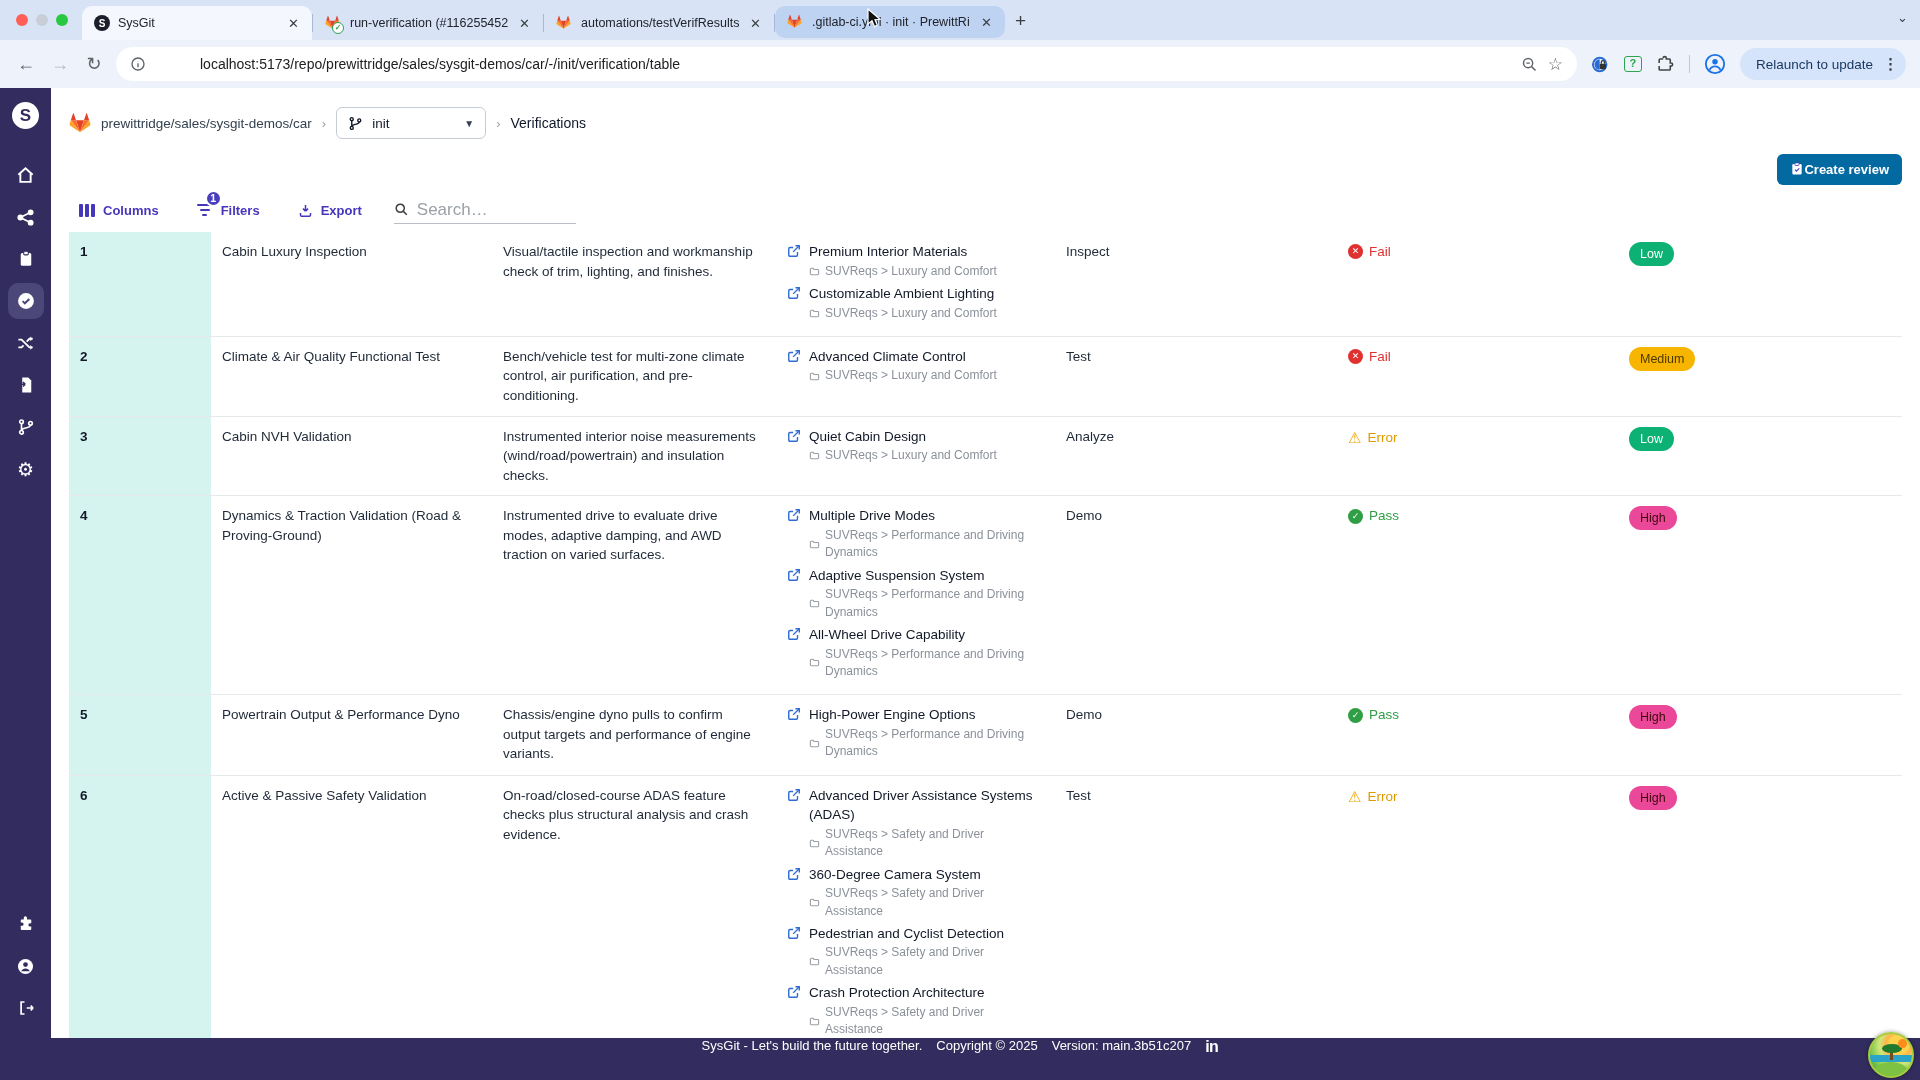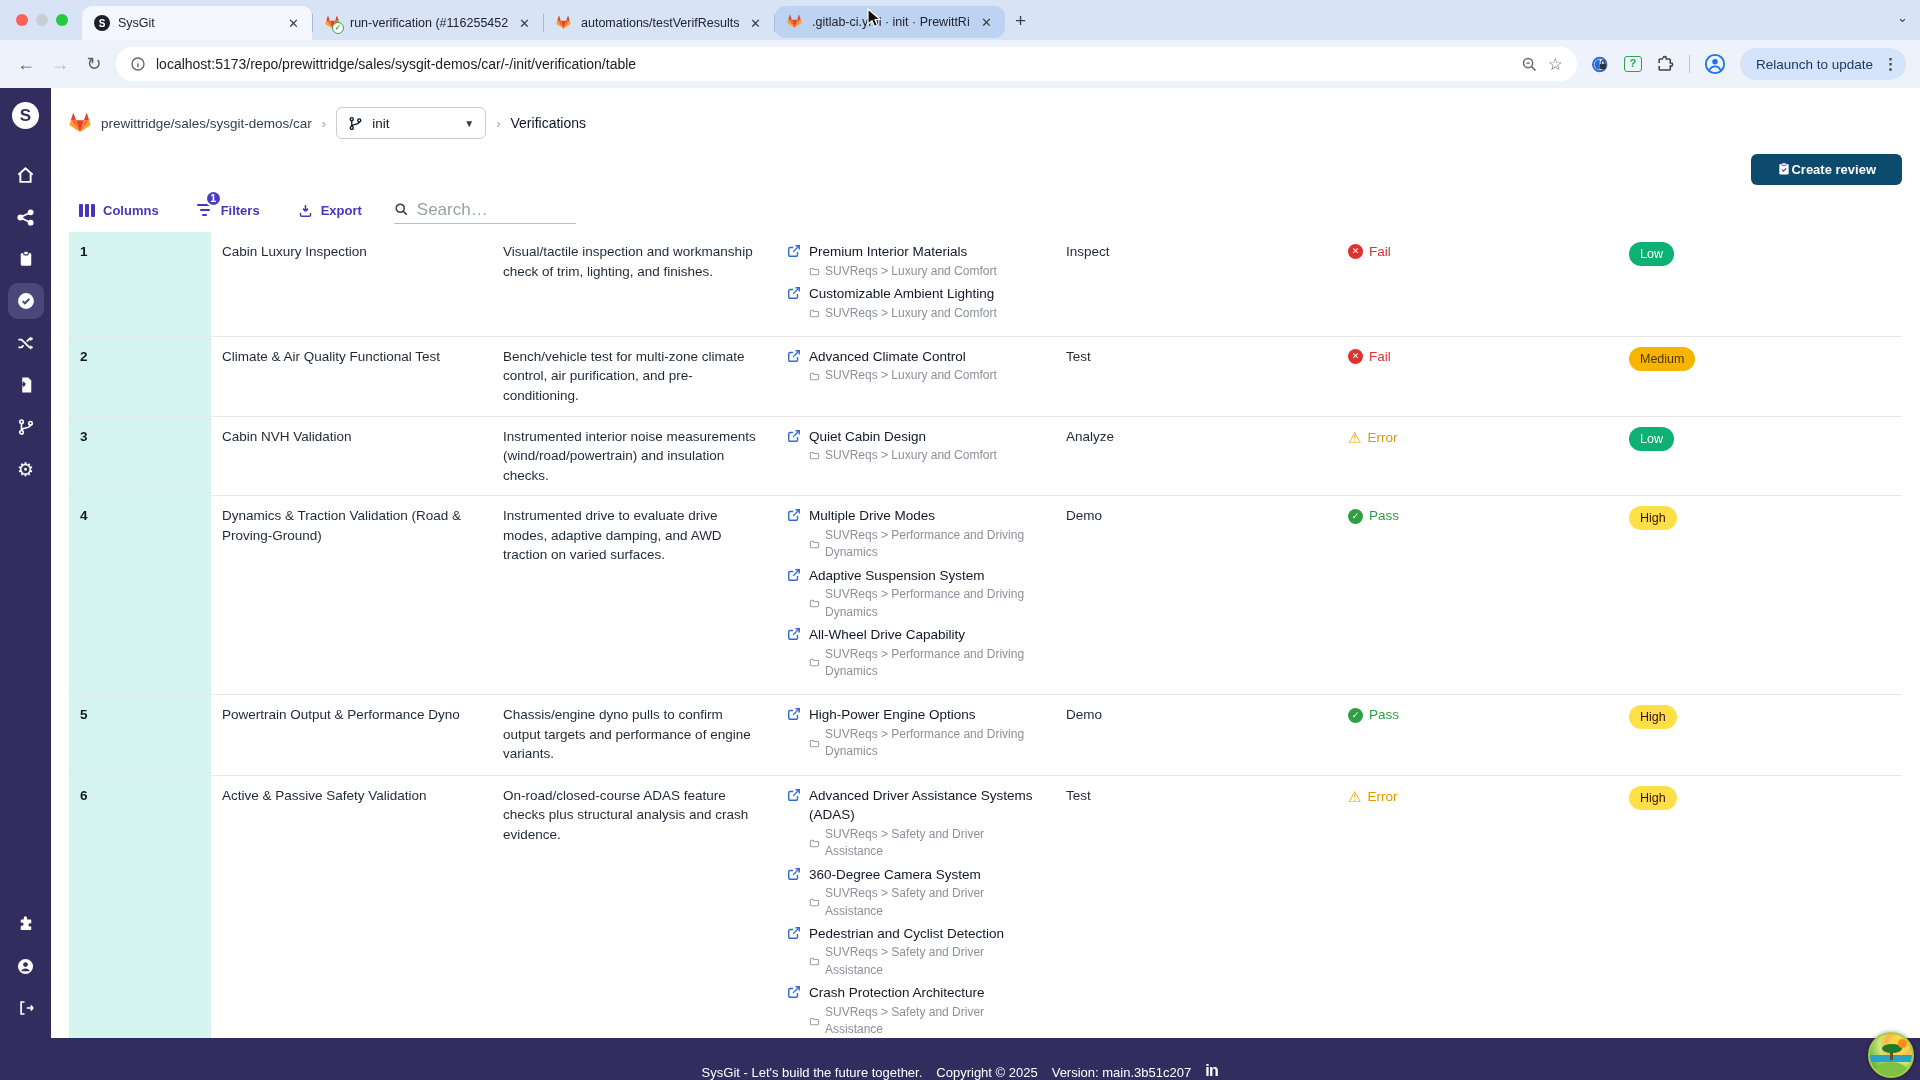--- a/index.html
+++ b/index.html
@@ -22,21 +22,21 @@
   .newtab-btn { font-size:19px; color:#3c4043; padding:0 10px; margin-bottom:8px; }
   .tabsearch { position:absolute; right:12px; top:10px; color:#3c4043; font-size:13px; }
   .favicon-sysgit { width:16px; height:16px; border-radius:50%; background:#1c1f2b; color:#fff; font-size:10px; font-weight:bold; display:flex; align-items:center; justify-content:center; flex:none; }
   .favicon-wrap { position:relative; width:17px; height:17px; flex:none; }
   .ci-check { position:absolute; right:-2px; bottom:-2px; width:12px; height:12px; border-radius:50%; background:#fff; border:1.5px solid #2da44e; color:#2da44e; font-size:8px; line-height:9px; text-align:center; font-weight:bold; }
 
   .urlbar { height:48px; background:#eef3fb; display:flex; align-items:center; padding:0 14px; gap:10px; }
   .navic { font-size:18px; color:#5f6368; width:24px; text-align:center; }
   .navic.disabled { color:#b3b9c2; }
   .urlfield { flex:1; height:34px; background:#fff; border-radius:17px; display:flex; align-items:center; padding:0 14px; gap:10px; font-size:14px; color:#202124; }
-  .url-text { flex:1; white-space:nowrap; overflow:hidden; }
+  .url-text { flex:1; white-space:nowrap; overflow:hidden;margin-left:44px; }
   .ext-area { display:flex; align-items:center; gap:14px; padding:0 4px; }
   .ext-sep { width:1px; height:18px; background:#c2c9d6; }
   .relaunch { height:32px; border-radius:16px; background:#d6e4fb; color:#17365f; font-size:13.5px; font-weight:500; display:flex; align-items:center; gap:10px; padding:0 8px 0 16px; }
   .kebab { color:#3c4043; font-size:15px; font-weight:bold; letter-spacing:0; }
   .folderq { width:18px; height:16px; border:1.8px solid #2da44e; border-radius:3px; color:#2da44e; font-size:11px; font-weight:bold; text-align:center; line-height:13px; }
 
   
   .app { display:flex; height:950px; background:#fff; }
   .sidebar { width:51px; background:#322d5e; display:flex; flex-direction:column; align-items:center; padding:14px 0 12px; flex:none; }
   .side-logo { width:27px; height:27px; border-radius:50%; background:#fff; color:#322d5e; font-weight:bold; font-size:17px; display:flex; align-items:center; justify-content:center; }
@@ -48,21 +48,21 @@
 
   .main { flex:1; position:relative; padding:0 18px; }
   .crumbs { display:flex; align-items:center; gap:10px; padding-top:12px; height:58px; }
   .crumb-repo { font-size:13.5px; color:#33404f; }
   .crumb-sep { color:#9aa3ad; font-size:13px; }
   .branch-box { height:32px; min-width:150px; border:1px solid #c6ccd4; border-radius:6px; display:flex; align-items:center; gap:9px; padding:0 11px; font-size:13.5px; color:#111827; background:#fff; }
   .branch-caret { margin-left:auto; font-size:10px; color:#374151; }
   .crumb-page { font-size:14px; color:#0f172a; }
 
   .create-row { height:46px; display:flex; justify-content:flex-end; align-items:center; }
-  .create-btn { height:31px; background:#0c4a6e; color:#fff; border:none; border-radius:6px; font-size:13px; font-weight:bold; display:flex; align-items:center; padding:0 26px; font-family:inherit; }
+  .create-btn { height:31px; background:#0369a1; color:#fff; border:none; border-radius:6px; font-size:13px; font-weight:bold; display:flex; align-items:center; padding:0 13px; font-family:inherit; }
 
   .toolbar { height:36px; display:flex; align-items:center; gap:38px; padding-left:10px; }
   .tool-item { display:flex; align-items:center; gap:8px; color:#4636bb; font-size:13px; font-weight:bold; position:relative; }
   .cols-ic { display:flex; gap:2px; }
   .cols-ic i { width:4px; height:13px; background:#4636bb; border-radius:1px; }
   .filt-ic { display:flex; flex-direction:column; gap:3px; align-items:center; }
   .filt-ic i { height:2px; background:#4636bb; border-radius:1px; display:block; }
   .filt-ic i:nth-child(1){width:16px;} .filt-ic i:nth-child(2){width:10px;} .filt-ic i:nth-child(3){width:5px;}
   .badge { position:absolute; top:-13px; left:8px; min-width:17px; height:17px; border-radius:50%; background:#4a3ec0; color:#fff; font-size:10.5px; font-weight:bold; display:flex; align-items:center; justify-content:center; border:2px solid #fff; }
   .search-wrap { display:flex; align-items:center; gap:8px; border-bottom:1px solid #b9bec7; height:28px; width:182px; margin-left:-6px; }
@@ -82,24 +82,24 @@
   .vlink .vtitle { color:#111827; }
   .vpath { display:flex; align-items:center; gap:5px; margin:1px 0 4px 22px; font-size:12px; color:#8b919a; }
   .res { display:flex; align-items:center; gap:6px; }
   .res-fail { color:#e03131; } .res-pass { color:#2f9e44; } .res-error { color:#dd9a00; }
   .ric { width:15px; height:15px; border-radius:50%; color:#fff; font-size:9px; display:flex; align-items:center; justify-content:center; flex:none; }
   .ric.fail { background:#e03131; } .ric.pass { background:#2f9e44; }
   .ric.warn { background:none; color:#f0a500; font-size:15px; width:auto; height:auto; }
   .pill { display:inline-block; padding:3px 11px; border-radius:999px; font-size:12.5px; font-weight:500; }
   .pill-low { background:#0db174; color:#fff; }
   .pill-medium { background:#f7b500; color:#4a3900; }
-  .pill-high { background:#fde047; color:#3d0b0b;text-align:center; }
+  .pill-high { background:#ec4899; color:#3d0b0b;text-align:center; }
 
   
-  .footer { position:absolute; left:0; bottom:0; width:1920px; height:42px; background:#322d5e; color:#fff; display:flex; align-items:flex-end; justify-content:center; gap:14px; font-size:13px; }
+  .footer { position:absolute; left:0; bottom:0; width:1920px; height:42px; background:#322d5e; color:#fff; display:flex; align-items:flex-start; justify-content:center; gap:14px; font-size:13px; }
   .li-logo { font-weight:bold; font-size:16px; letter-spacing:-0.5px; }
   .parrot { position:absolute; right:6px; bottom:2px; width:46px; height:46px; border-radius:50%; border:2px solid #a7cc3f; background:radial-gradient(circle at 68% 26%, #ffd34d 0 22%, #ffb347 30%, #cfe77a 45%, #6fc24a 70%, #2e8b2e 100%); overflow:hidden; box-shadow:0 0 4px rgba(0,0,0,.4); }
   .parrot .sea { position:absolute; left:0; right:0; bottom:14px; height:7px; background:#2aa3c9; }
   .parrot .hill { position:absolute; left:4px; right:4px; bottom:-6px; height:20px; background:#7dc243; border-radius:50%; }
   .parrot .trunk { position:absolute; left:20px; bottom:16px; width:3px; height:12px; background:#7a4a1f; }
   .parrot .frond { position:absolute; left:12px; top:10px; width:20px; height:9px; background:#1f7a2d; border-radius:50%; }
   .parrot .sun { position:absolute; right:5px; top:5px; width:9px; height:9px; border-radius:50%; background:#ff8c1a; }
 
   .cursor { position:absolute; left:866px; top:8px; z-index:50; }
 </style>

